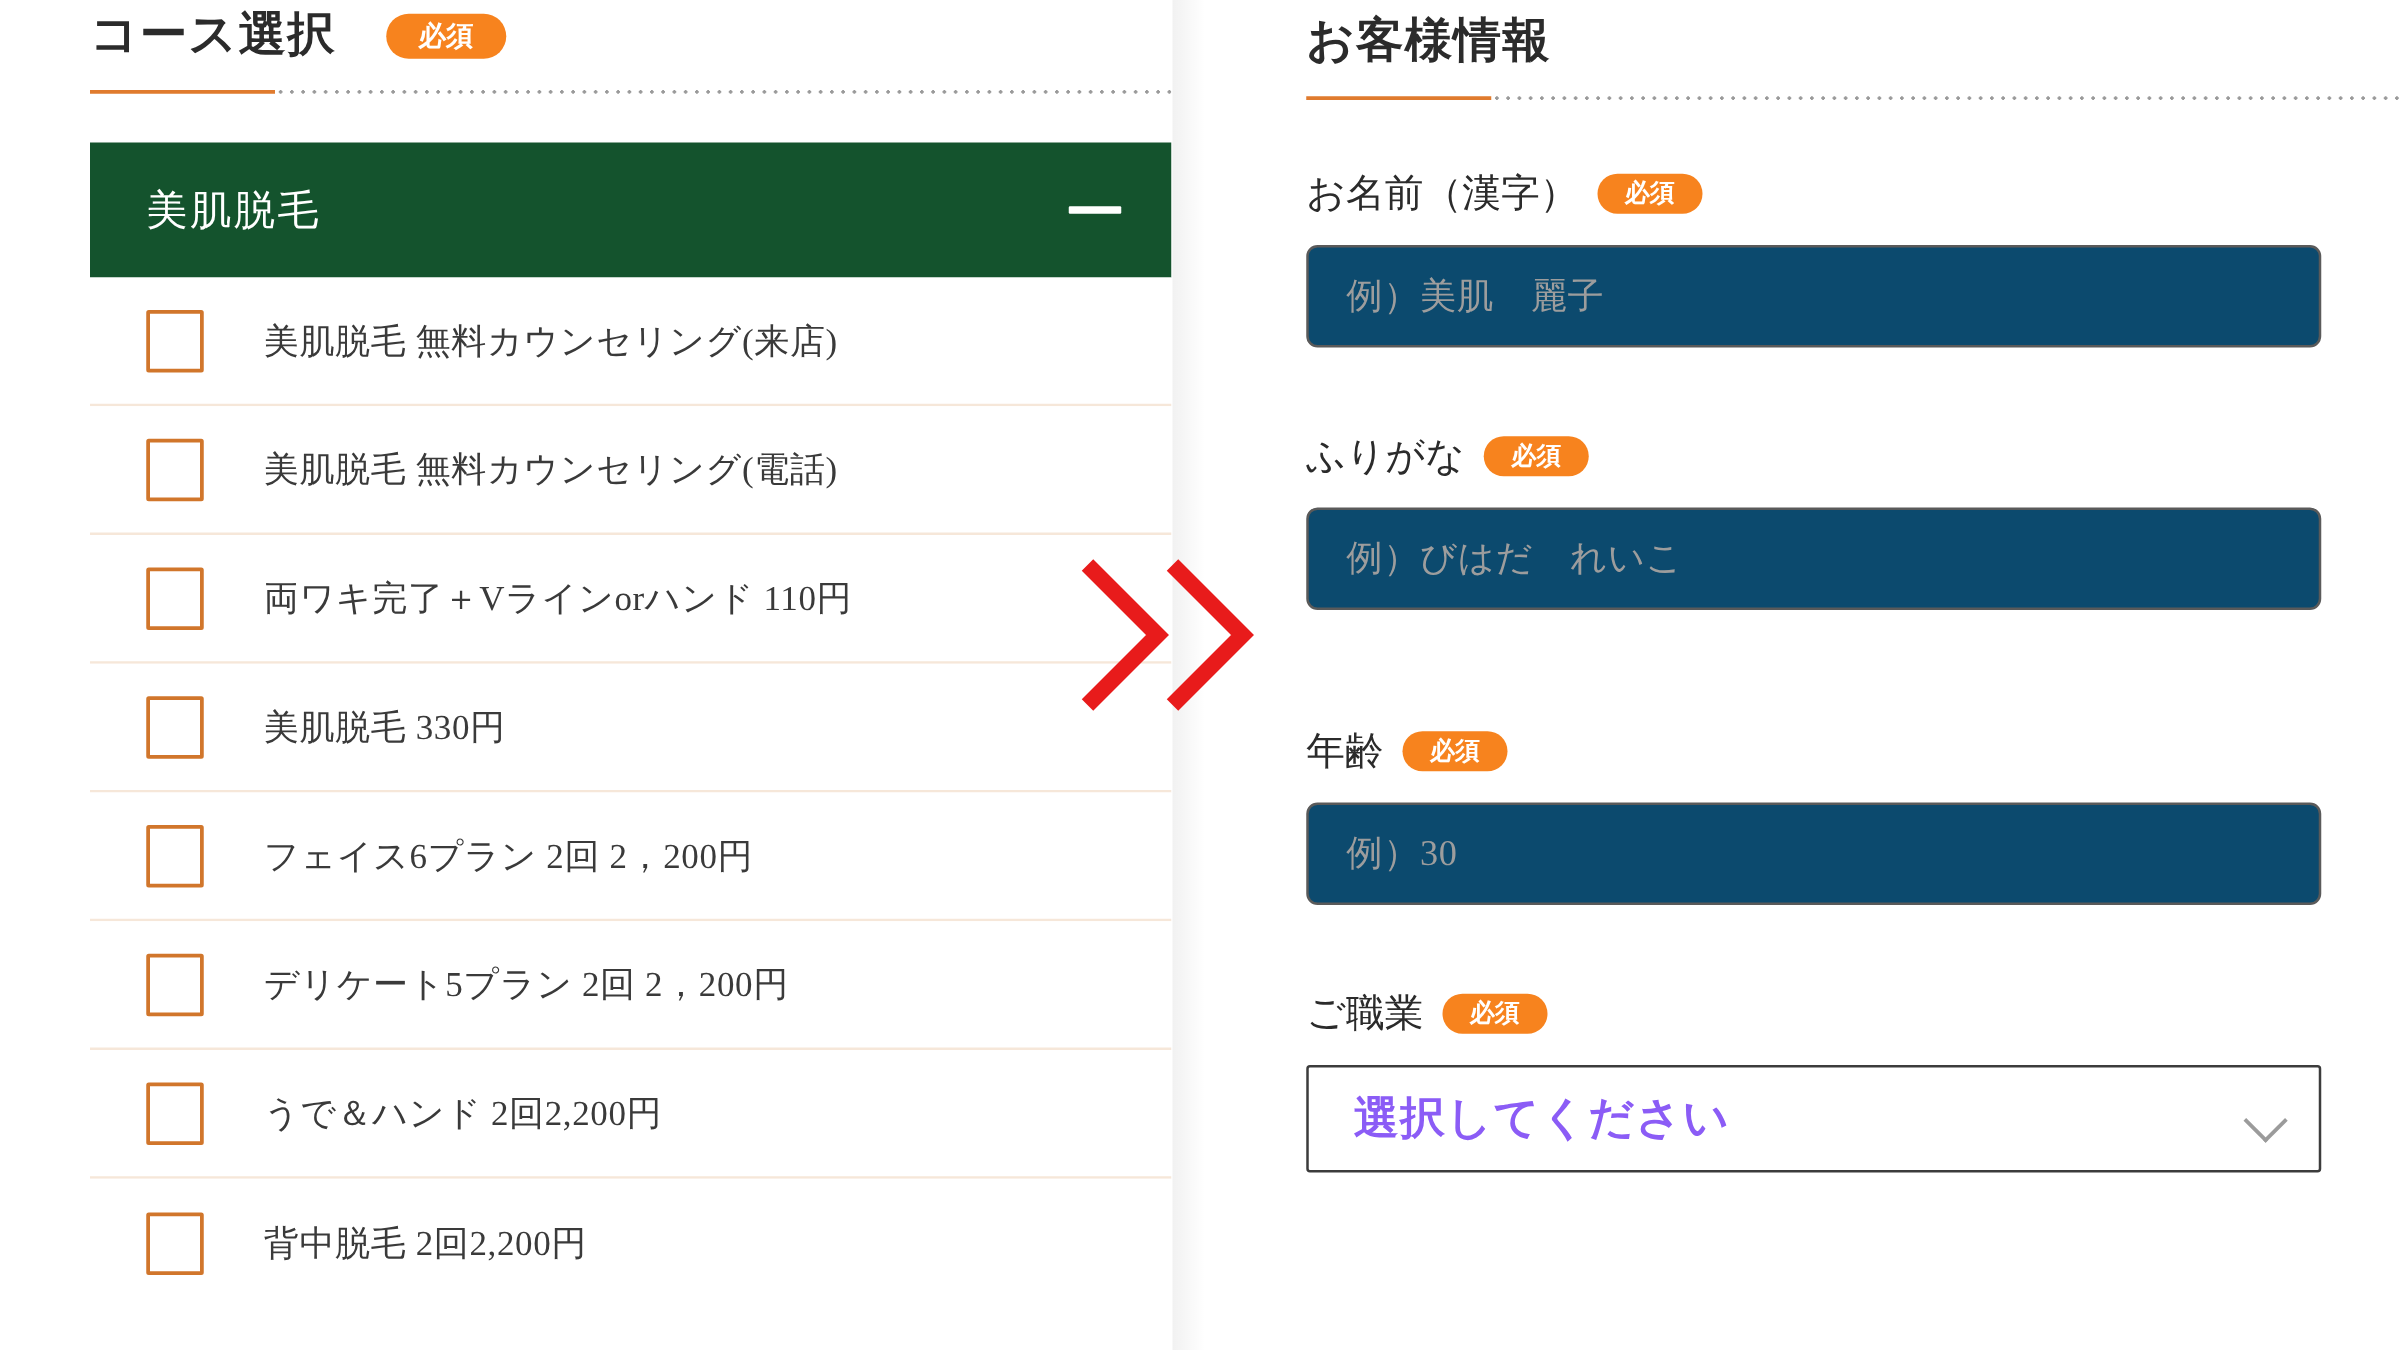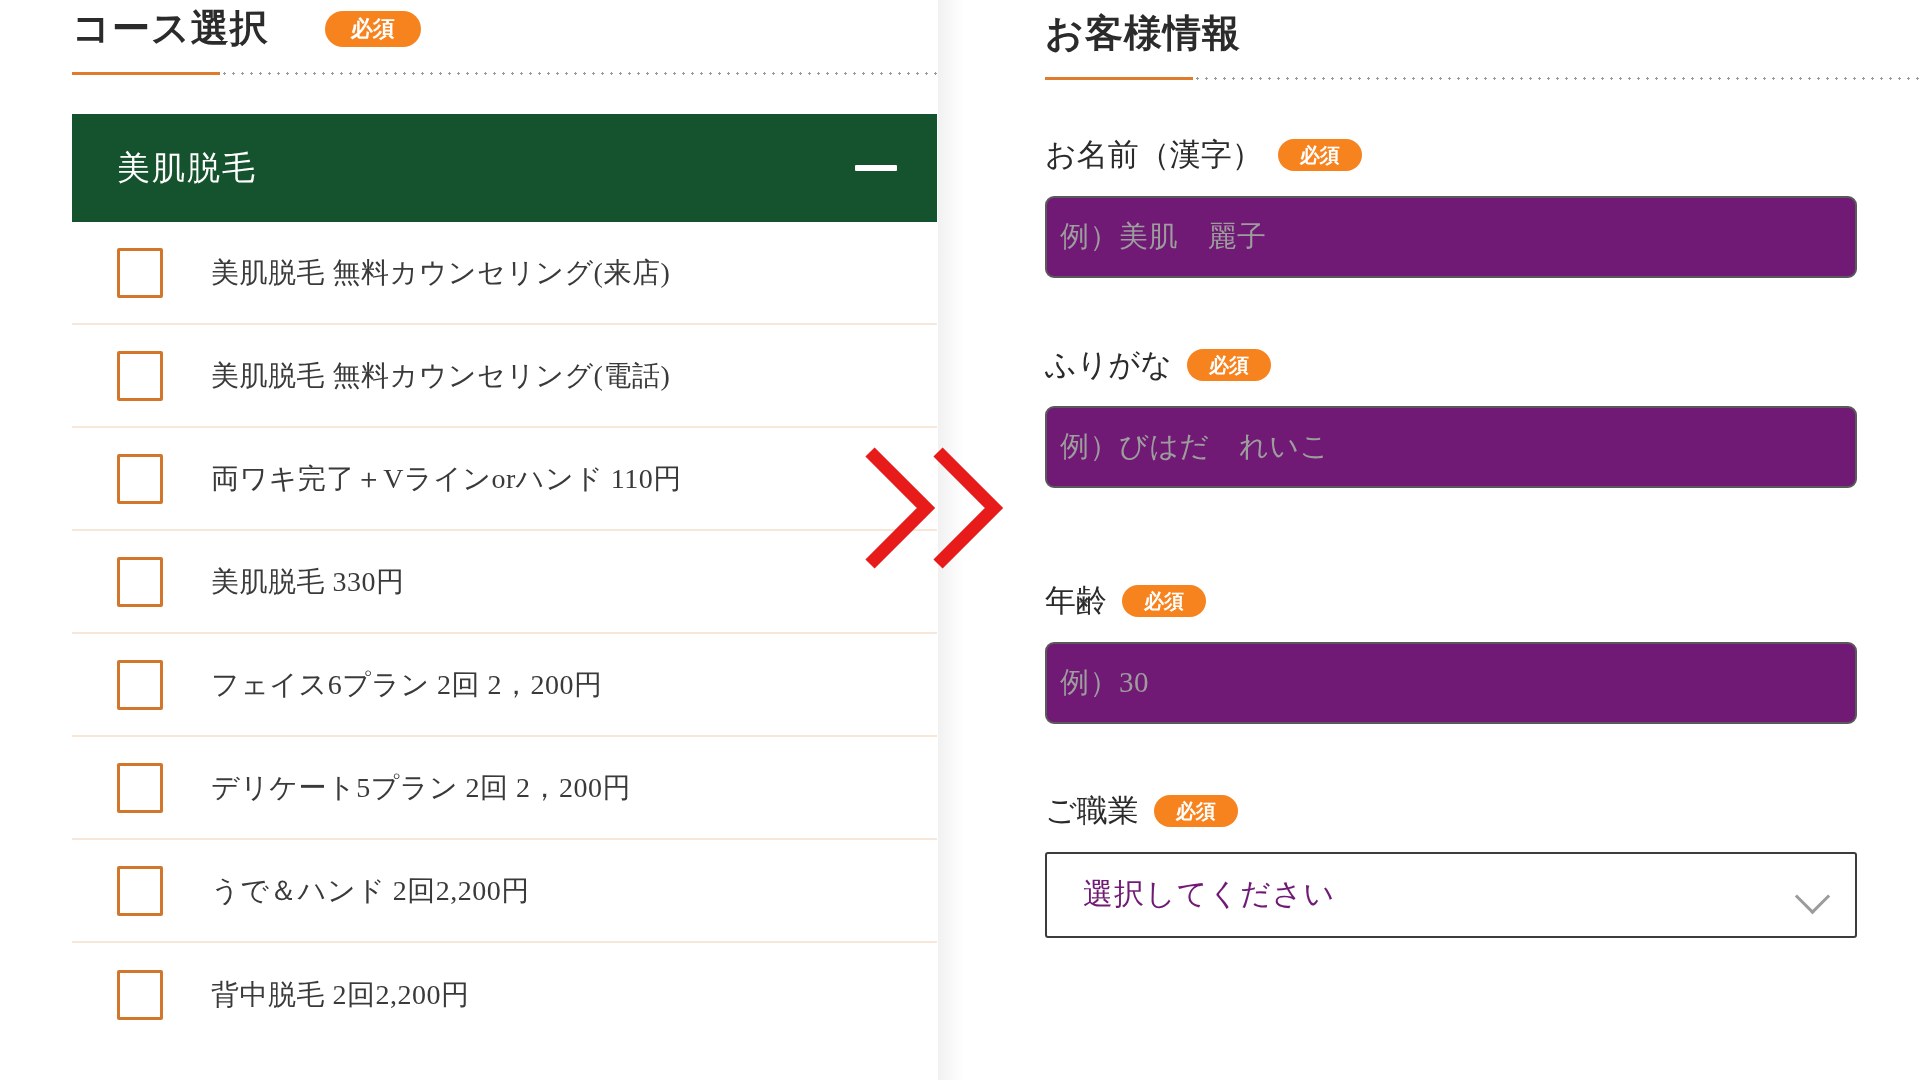--- a/index.html
+++ b/index.html
@@ -31,21 +31,21 @@
     top: 0;
     width: 960px;
     height: 1080px;
     padding: 0;
     background: #ffffff;
   }
 
   .section-head {
     display: flex;
     align-items: center;
-    gap: 56px;
+    gap: 40px;
   }
 
   .section-title {
     font-size: 38px;
     font-weight: bold;
     color: #2b2b2b;
     letter-spacing: 1px;
     line-height: 1.1;
     white-space: nowrap;
   }
@@ -202,26 +202,26 @@
     border-radius: 999px;
     padding: 6px 22px;
     line-height: 1;
     white-space: nowrap;
   }
 
   .textbox {
     margin-top: 20px;
     width: 812px;
     height: 82px;
-    background: #701a75;
+    background: #0c4a6e;
     border: 2px solid #5a5a5a;
     border-radius: 9px;
     display: flex;
     align-items: center;
-    padding-left: 13px;
+    padding-left: 30px;
   }
 
   .placeholder {
     font-size: 29px;
     color: #9d9d9d;
     letter-spacing: 0.5px;
     font-family: "Liberation Serif", "DejaVu Serif", serif;
   }
 
   .selectbox {
@@ -231,24 +231,25 @@
     background: #ffffff;
     border: 2px solid #3c3c3c;
     border-radius: 3px;
     display: flex;
     align-items: center;
     justify-content: space-between;
     padding: 0 28px 0 36px;
   }
 
   .select-value {
-    font-size: 30px;
-    color: #701a75;
+    font-size: 36px;
+    color: #8b5cf6;
     letter-spacing: 1px;
     font-family: "Liberation Serif", "DejaVu Serif", serif;
+    font-weight: bold;
   }
 
   .chev {
     width: 30px;
     height: 30px;
     position: relative;
   }
   .chev::before {
     content: "";
     position: absolute;

